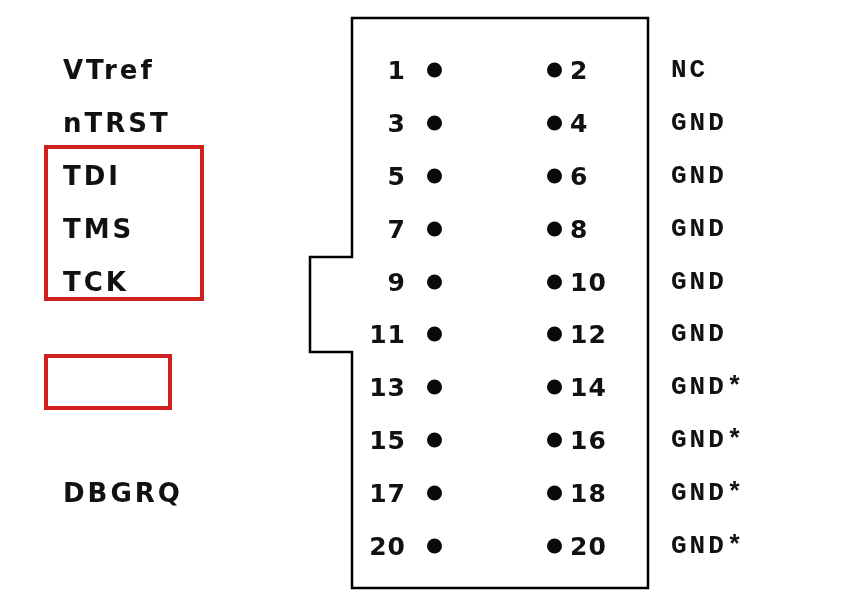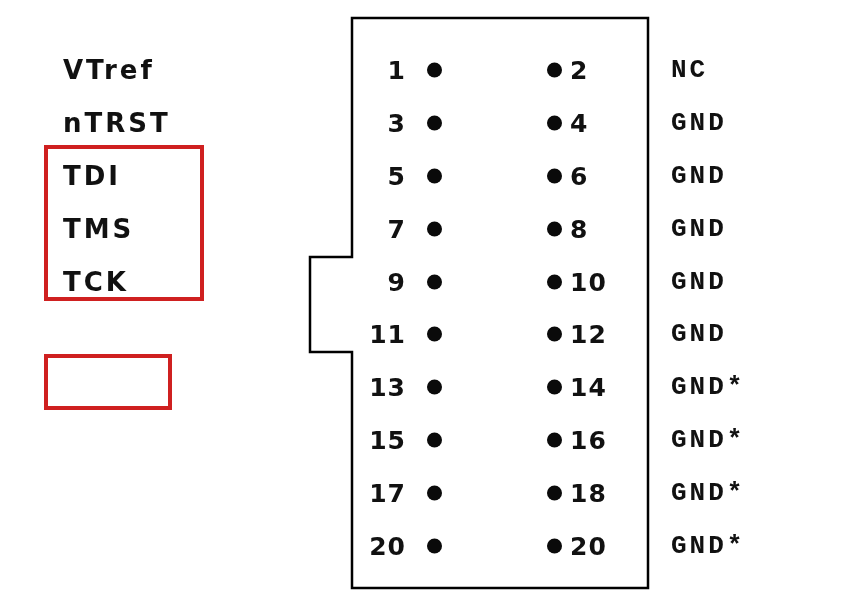--- a/index.html
+++ b/index.html
@@ -157,20 +157,21 @@
 
   <div class="row">
     <span class="pin pin-left">15</span>
     <span class="dot dot-left" style="background: rgb(10, 10, 10);"></span>
     <span class="dot dot-right" style="background: rgb(10, 10, 10);"></span>
     <span class="pin pin-right">16</span>
     <span class="lbl lbl-right">GND*</span>
   </div>
 
   <div class="row">
+    <span class="lbl lbl-left">DBGRQ</span>
     <span class="pin pin-left">17</span>
     <span class="dot dot-left" style="background: rgb(10, 10, 10);"></span>
     <span class="dot dot-right" style="background: rgb(10, 10, 10);"></span>
     <span class="pin pin-right">18</span>
     <span class="lbl lbl-right">GND*</span>
   </div>
 
   <div class="row">
     <span class="pin pin-left">20</span>
     <span class="dot dot-left" style="background: rgb(10, 10, 10);"></span>

